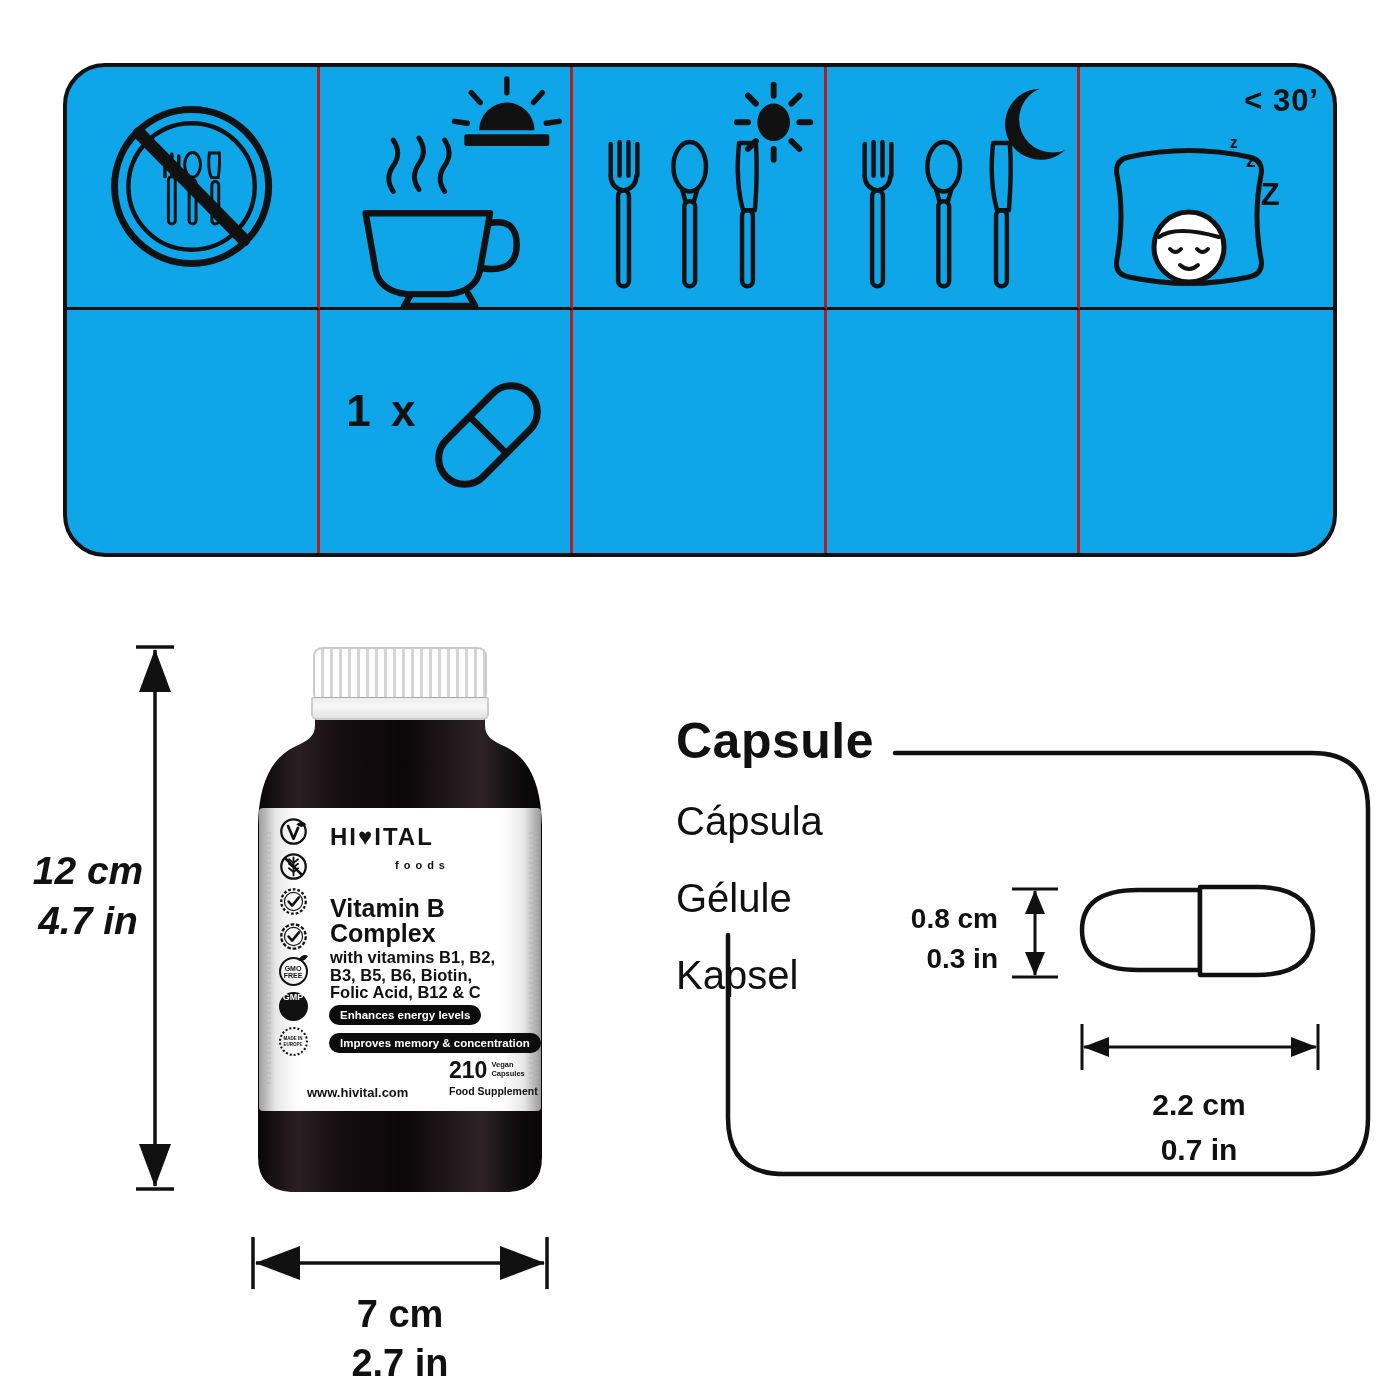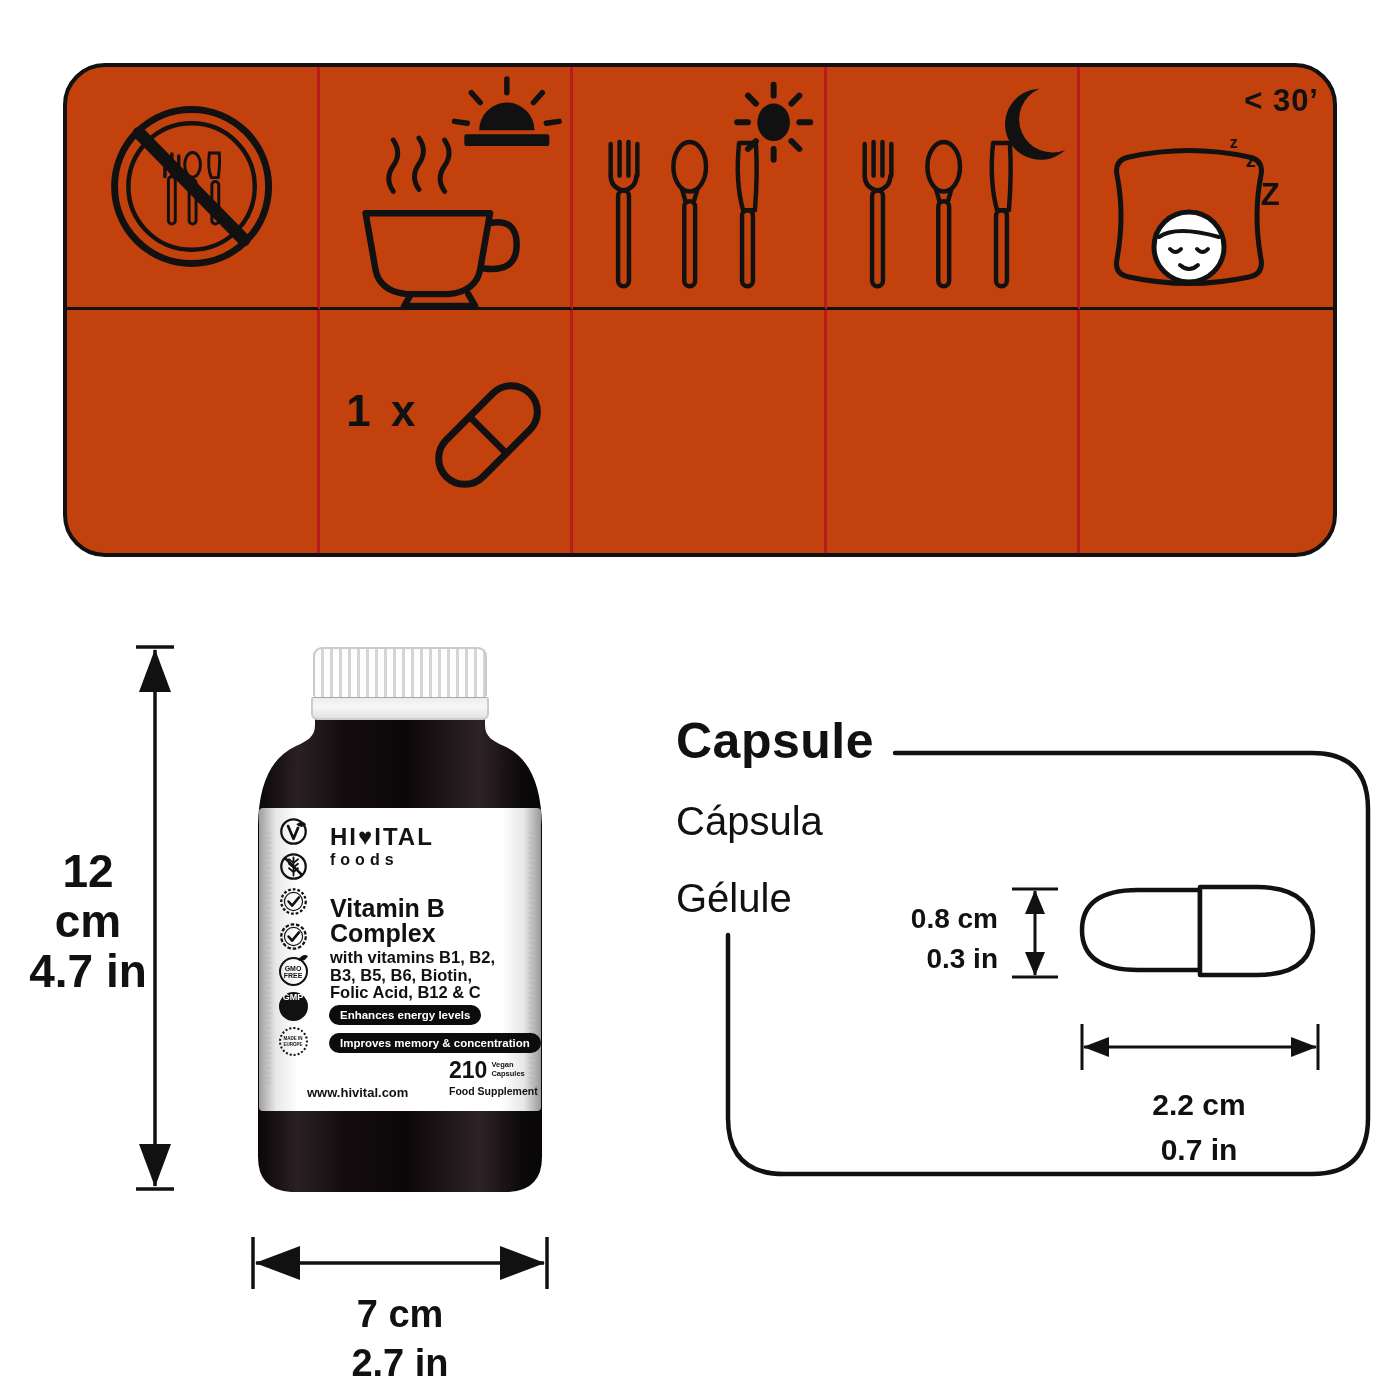--- a/index.html
+++ b/index.html
@@ -3,37 +3,37 @@
 <meta charset="utf-8">
 <style>
   html,body{margin:0;padding:0;background:#fff;}
   .canvas{position:relative;width:1400px;height:1400px;background:#ffffff;
           font-family:"Liberation Sans",sans-serif;color:#111;overflow:hidden;}
   svg{display:block;}
   .abs{position:absolute;}
 
   
   .dose-table{position:absolute;left:63px;top:63px;width:1274px;height:494px;
-              border:4px solid #111;border-radius:42px;background:#c2410c;
+              border:4px solid #111;border-radius:42px;background:#0ea5e9;
               display:grid;grid-template-columns:repeat(5,1fr);grid-template-rows:1fr 1fr;
               overflow:hidden;box-sizing:border-box;}
   .cell{position:relative;border-right:3px solid #b91c1c;border-bottom:3px solid #111;}
   .cell:nth-child(5n){border-right:none;}
   .cell:nth-child(n+6){border-bottom:none;}
   .cell svg.fill{position:absolute;left:0;top:0;width:100%;height:100%;}
   .sleep-duration{position:absolute;right:14px;top:16px;font-size:31px;font-weight:800;letter-spacing:1px;}
   .zz{position:absolute;font-weight:800;line-height:1;}
   .z1{left:150px;top:68px;font-size:16px;}
   .z2{left:166px;top:83px;font-size:20px;}
   .z3{left:181px;top:112px;font-size:31px;}
   .dose-qty{position:absolute;left:26px;top:76px;font-size:44px;font-weight:800;letter-spacing:4px;}
 
   
   .dim-label{position:absolute;font-weight:800;text-align:center;}
-  .height-label{left:28px;top:846px;width:120px;font-size:46px;line-height:50px;}
+  .height-label{left:28px;top:846px;width:120px;font-size:39px;line-height:50px;font-style:italic;}
   .width-label{left:275px;top:1290px;width:250px;font-size:38px;line-height:49px;}
   .cap-h-label{left:878px;top:899px;width:120px;font-size:28px;line-height:40px;text-align:right;font-weight:800;position:absolute;}
   .cap-w-label{left:1079px;top:1082px;width:240px;font-size:30px;line-height:45px;}
 
   
   .capsule-names{position:absolute;left:676px;top:712px;}
   .capsule-name-en{font-size:50px;font-weight:800;line-height:58px;letter-spacing:0.5px;}
   .capsule-name{font-size:40px;font-weight:400;line-height:52px;margin-top:25px;}
 
   
@@ -58,21 +58,21 @@
   .cert-circle-text span{font-size:7px;font-weight:800;line-height:7px;}
   .gmp-seal{width:29px;height:29px;background:#111;border-radius:50%;display:flex;align-items:flex-start;justify-content:center;}
   .gmp-seal span{color:#fff;font-size:9px;font-weight:800;}
   .europe-seal{width:29px;height:29px;border:2px dotted #111;border-radius:50%;box-sizing:border-box;
             display:flex;flex-direction:column;align-items:center;justify-content:center;}
   .europe-seal span{font-size:4.5px;font-weight:800;line-height:5.5px;letter-spacing:0;}
   .gmo-leaf{position:absolute;top:-3px;right:-1px;}
 
   .brand{position:absolute;left:71px;top:15px;}
   .brand-main{font-size:24px;font-weight:800;letter-spacing:2px;color:#141414;}
-  .brand-sub{font-size:16px;font-weight:600;letter-spacing:5px;width:120px;text-align:left;margin-top:0;}
+  .brand-sub{font-size:11px;font-weight:600;letter-spacing:5px;width:120px;text-align:right;margin-top:8px;}
   .ptitle{position:absolute;left:71px;top:88px;font-size:25px;font-weight:800;line-height:24.5px;}
   .subtitle{position:absolute;left:71px;top:141px;font-size:16.5px;font-weight:700;line-height:17.5px;}
   .badge{position:absolute;left:70px;background:#0c0c0c;color:#fff;border-radius:15px;
          font-size:11.5px;font-weight:700;padding:4px 11px;white-space:nowrap;}
   .badge1{top:197px;} .badge2{top:225px;}
   .website{position:absolute;left:48px;top:277px;font-size:13px;font-weight:800;}
   .count-block{position:absolute;left:190px;top:251px;}
   .count-row{display:flex;gap:4px;}
   .count{font-size:23px;font-weight:800;line-height:22px;}
   .count-unit{font-size:7.5px;font-weight:700;line-height:8.5px;margin-top:2px;}
@@ -326,20 +326,21 @@
   </svg>
   <div class="dim-label width-label">
     <div>7 cm</div>
     <div>2.7 in</div>
   </div>
 
   <div class="capsule-names">
     <div class="capsule-name-en">Capsule</div>
     <div class="capsule-name">Cápsula</div>
     <div class="capsule-name">Gélule</div>
+    <div class="capsule-name">Kapsel</div>
   </div>
 
   <svg class="abs" style="left:700px;top:718px;width:676px;height:466px;" viewBox="0 0 676 466">
     <path d="M195,35 L612,35 Q668,35 668,91 L668,400 Q668,456 612,456 L84,456 Q28,456 28,400 L28,217" stroke="#111" stroke-width="4.5" fill="none" stroke-linecap="round"></path>
   </svg>
 
   <svg class="abs" style="left:1072px;top:878px;width:268px;height:118px;" viewBox="0 0 268 118">
     <g stroke="#111" stroke-width="4.5" fill="#fff" stroke-linejoin="round">
       <path d="M128,12 L66,12 Q10,12 10,52 Q10,92 66,92 L128,92 Z"></path>
       <path d="M128,9 L185,9 Q241,9 241,53 Q241,97 185,97 L128,97 Z"></path>

